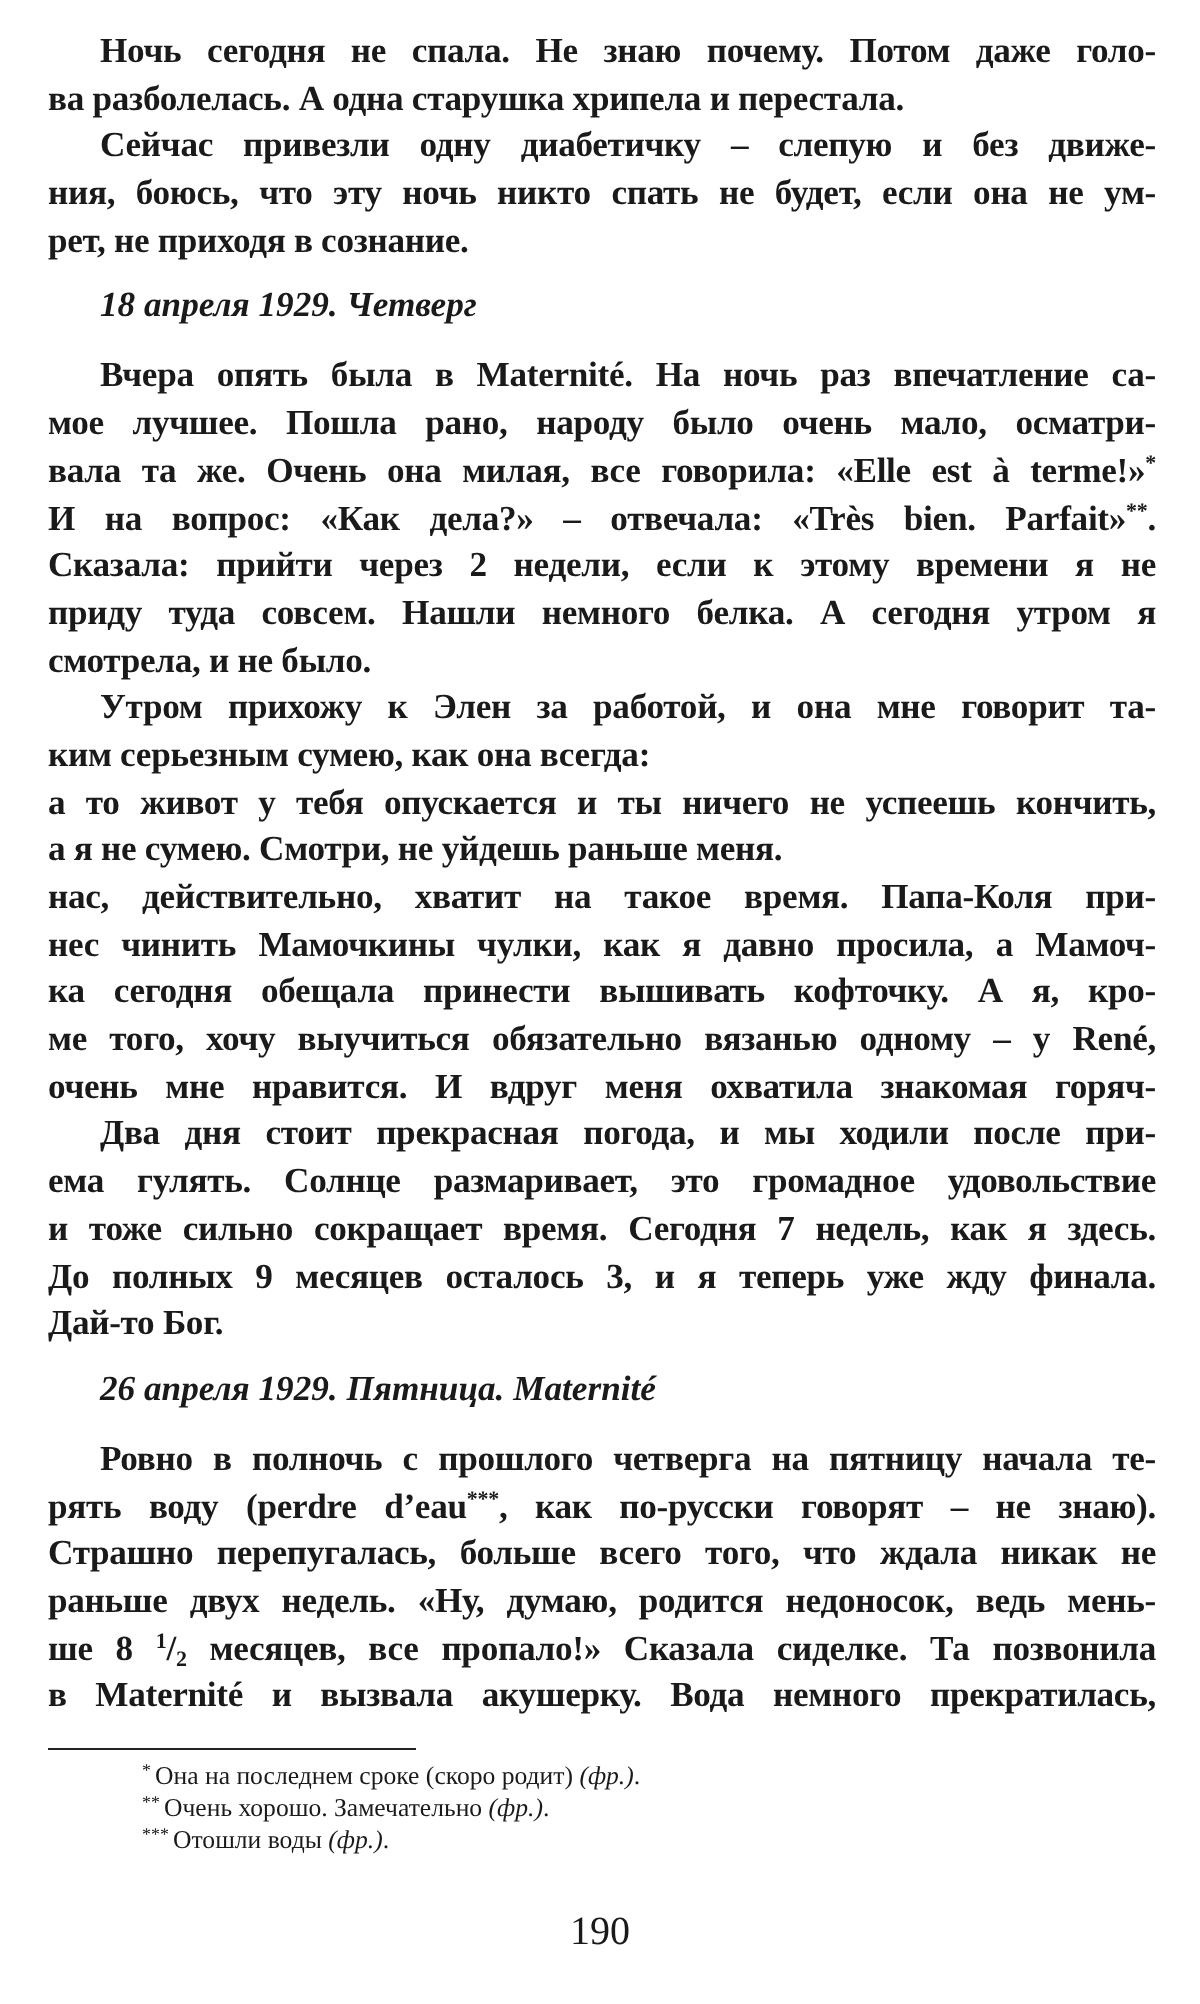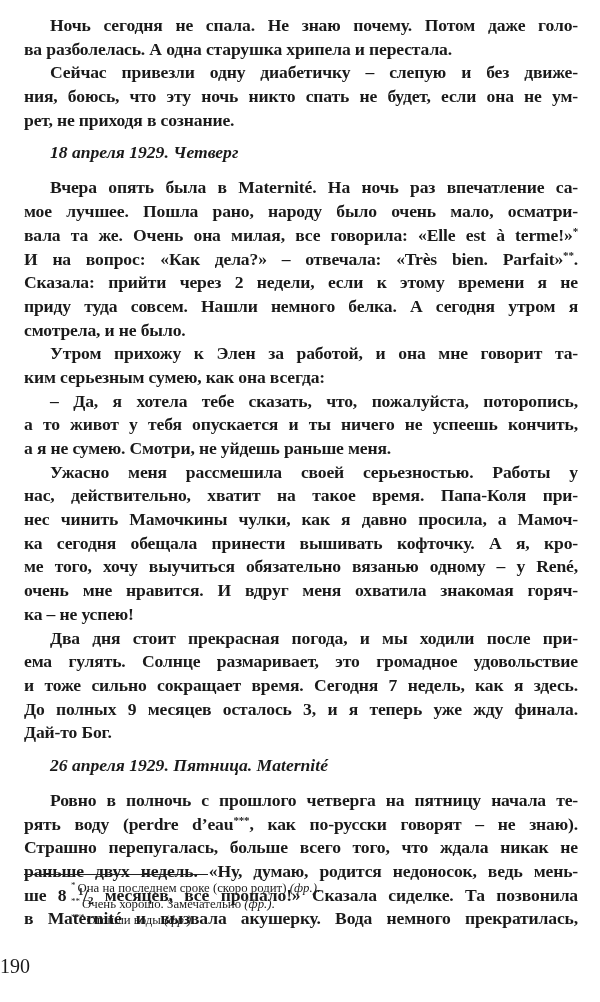--- a/index.html
+++ b/index.html
@@ -24,21 +24,21 @@
   }
   .gap-before-heading { height: 8px; }
   .gap-after-heading { height: 12px; }
   .sup { font-size: 11px; vertical-align: 6px; line-height: 0; }
   .sub { font-size: 11px; vertical-align: -3px; line-height: 0; }
   .rule { position: absolute; left: 24px; top: 874px; width: 184px; height: 0; border-top: 1.3px solid #222; }
   .footnotes { position: absolute; left: 24px; top: 880px; width: 554px; }
   .fn { display: block; font-size: 12.8px; font-weight: normal; line-height: 16px; height: 16px; white-space: nowrap; margin-left: 47px; }
   .fn .mark { font-size: 9px; vertical-align: 4px; line-height: 0; margin-right: 2px; }
   .fn i { font-style: italic; }
-  .pagenum { position: absolute; left: 0; width: 600px; top: 955px; text-align: left; font-size: 20px; font-weight: normal; }
+  .pagenum { position: absolute; left: 0; width: 600px; top: 955px; text-align: center; font-size: 20px; font-weight: normal; }
 </style>
 </head>
 <body>
 
 <div class="page">
   <div id="intro">
       <span class="line indent"><span>Ночь сегодня не спала. Не знаю почему. Потом даже голо-</span></span>
       <span class="line last"><span>ва разболелась. А одна старушка хрипела и перестала.</span></span>
       <span class="line indent"><span>Сейчас привезли одну диабетичку – слепую и без движе-</span></span>
       <span class="line"><span>ния, боюсь, что эту ночь никто спать не будет, если она не ум-</span></span>
@@ -50,30 +50,27 @@
   <div id="sec1">
       <span class="line indent"><span>Вчера опять была в Maternité. На ночь раз впечатление са-</span></span>
       <span class="line"><span>мое лучшее. Пошла рано, народу было очень мало, осматри-</span></span>
       <span class="line"><span>вала та же. Очень она милая, все говорила: «Elle est à terme!»</span><span class="sup">*</span></span>
       <span class="line"><span>И на вопрос: «Как дела?» – отвечала: «Très bien. Parfait»</span><span class="sup">**</span><span>.</span></span>
       <span class="line"><span>Сказала: прийти через 2 недели, если к этому времени я не</span></span>
       <span class="line"><span>приду туда совсем. Нашли немного белка. А сегодня утром я</span></span>
       <span class="line last"><span>смотрела, и не было.</span></span>
       <span class="line indent"><span>Утром прихожу к Элен за работой, и она мне говорит та-</span></span>
       <span class="line last"><span>ким серьезным сумею, как она всегда:</span></span>
-      <span class="line indent"><span>– Да, я хотела тебе сказать, что, пожалуйста, поторопись,</span></span>
       <span class="line"><span>а то живот у тебя опускается и ты ничего не успеешь кончить,</span></span>
       <span class="line last"><span>а я не сумею. Смотри, не уйдешь раньше меня.</span></span>
-      <span class="line indent"><span>Ужасно меня рассмешила своей серьезностью. Работы у</span></span>
       <span class="line"><span>нас, действительно, хватит на такое время. Папа-Коля при-</span></span>
       <span class="line"><span>нес чинить Мамочкины чулки, как я давно просила, а Мамоч-</span></span>
       <span class="line"><span>ка сегодня обещала принести вышивать кофточку. А я, кро-</span></span>
       <span class="line"><span>ме того, хочу выучиться обязательно вязанью одному – у René,</span></span>
       <span class="line"><span>очень мне нравится. И вдруг меня охватила знакомая горяч-</span></span>
-      <span class="line last"><span>ка – не успею!</span></span>
       <span class="line indent"><span>Два дня стоит прекрасная погода, и мы ходили после при-</span></span>
       <span class="line"><span>ема гулять. Солнце размаривает, это громадное удовольствие</span></span>
       <span class="line"><span>и тоже сильно сокращает время. Сегодня 7 недель, как я здесь.</span></span>
       <span class="line"><span>До полных 9 месяцев осталось 3, и я теперь уже жду финала.</span></span>
       <span class="line last"><span>Дай-то Бог.</span></span>
     </div>
   <div class="gap-before-heading"></div>
   <div class="heading">26 апреля 1929. Пятница. Maternité</div>
   <div class="gap-after-heading"></div>
   <div id="sec2">

